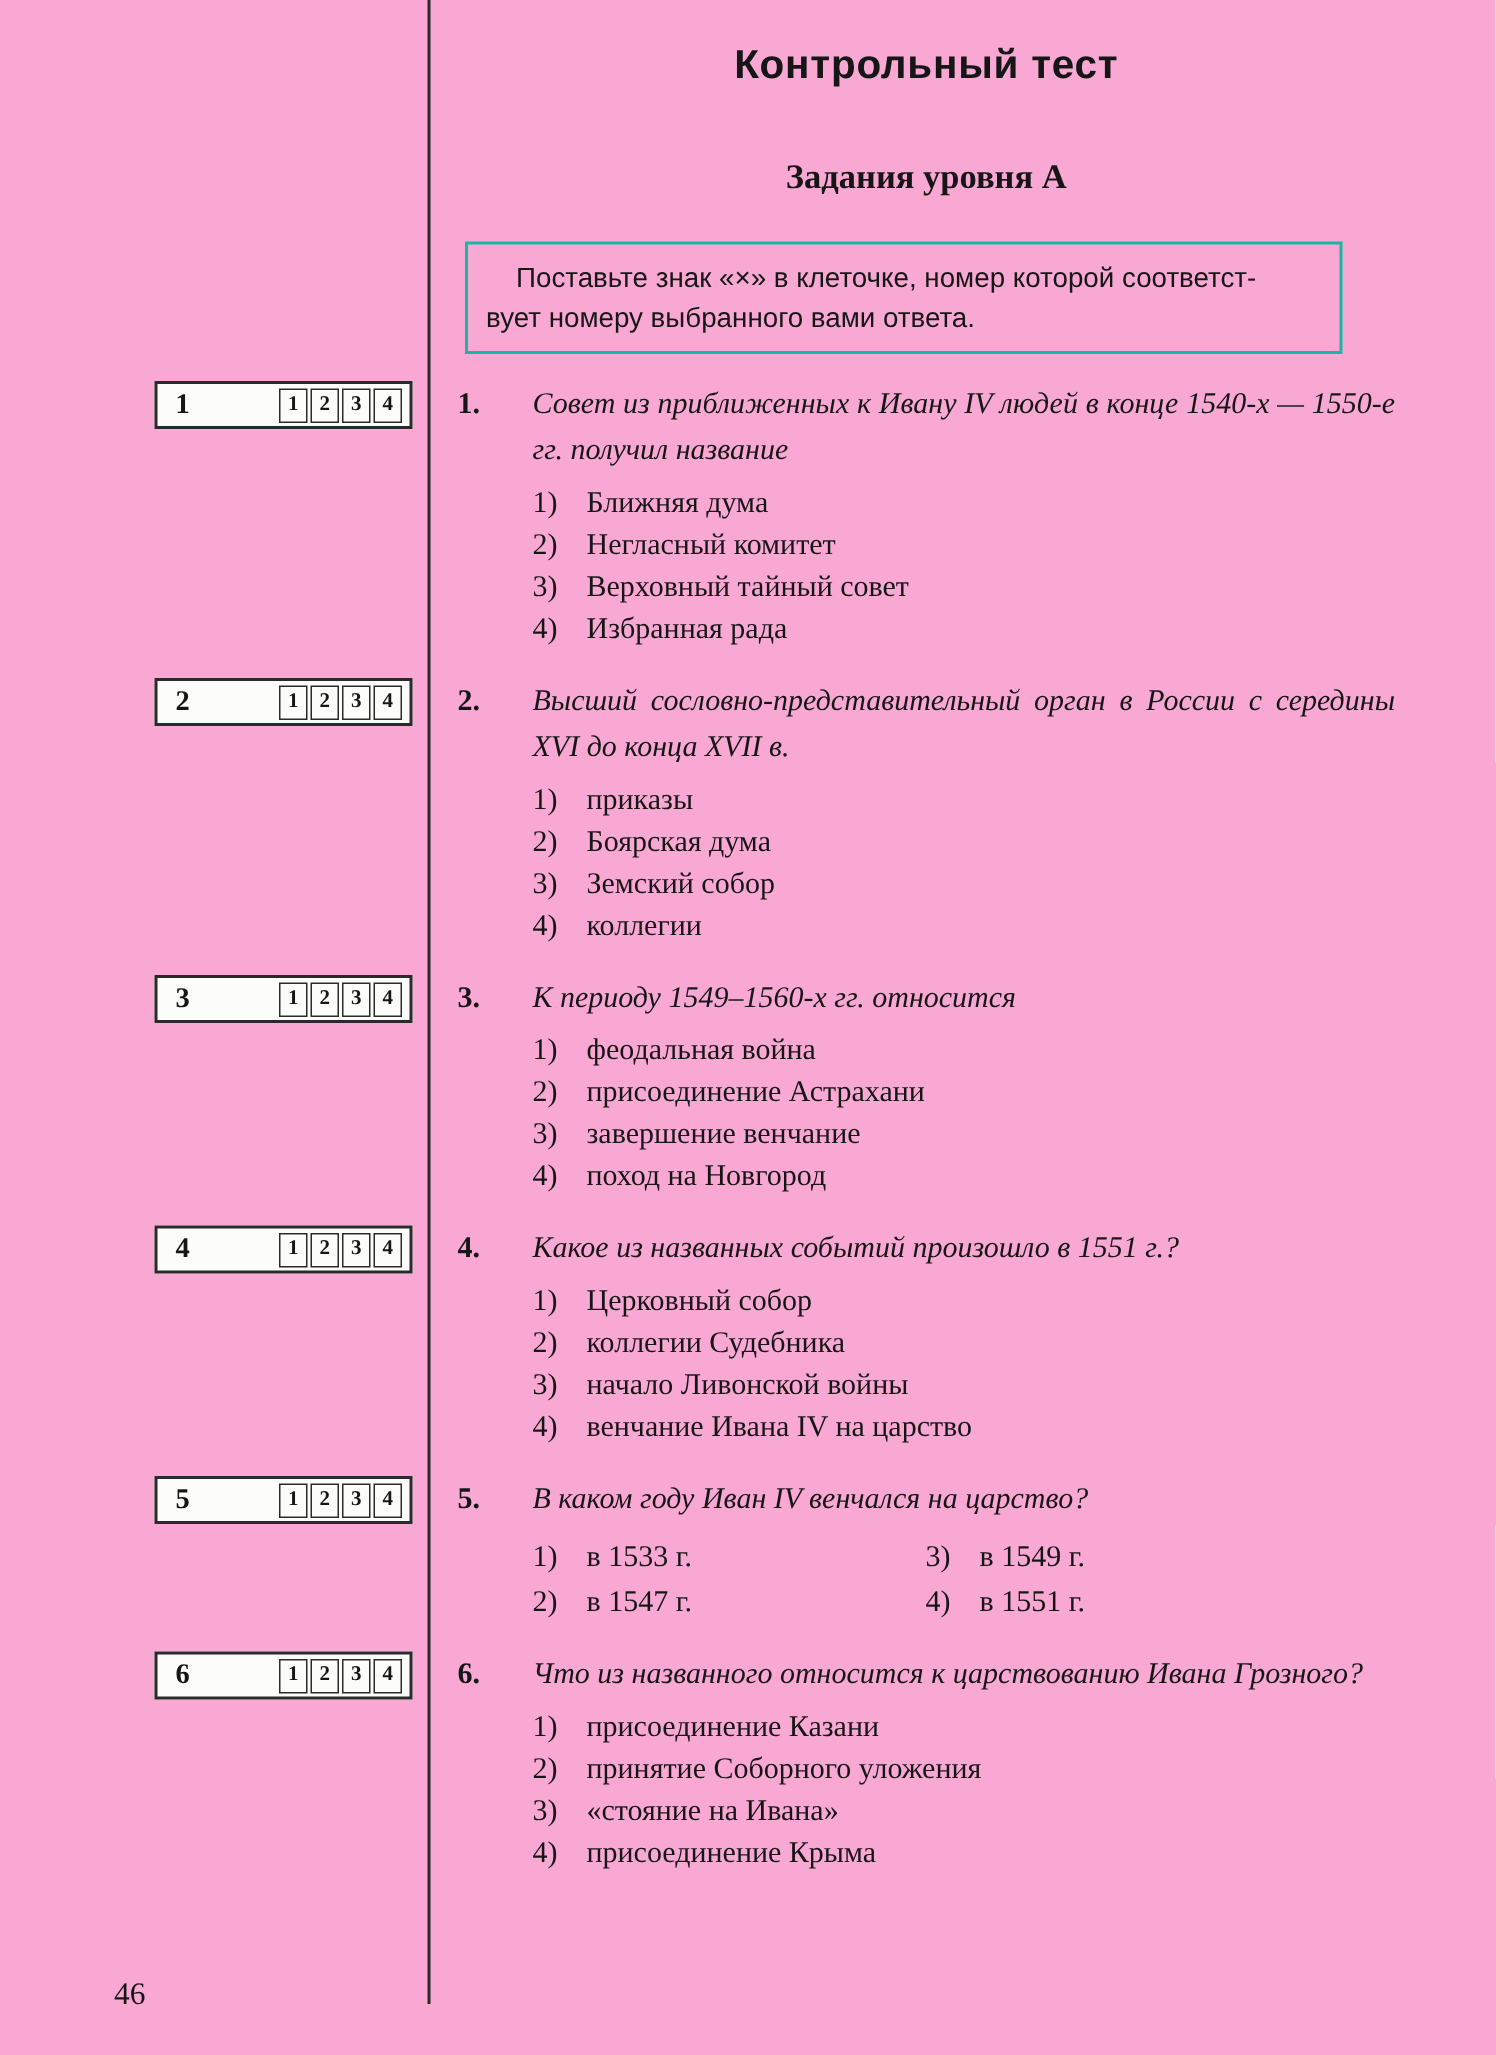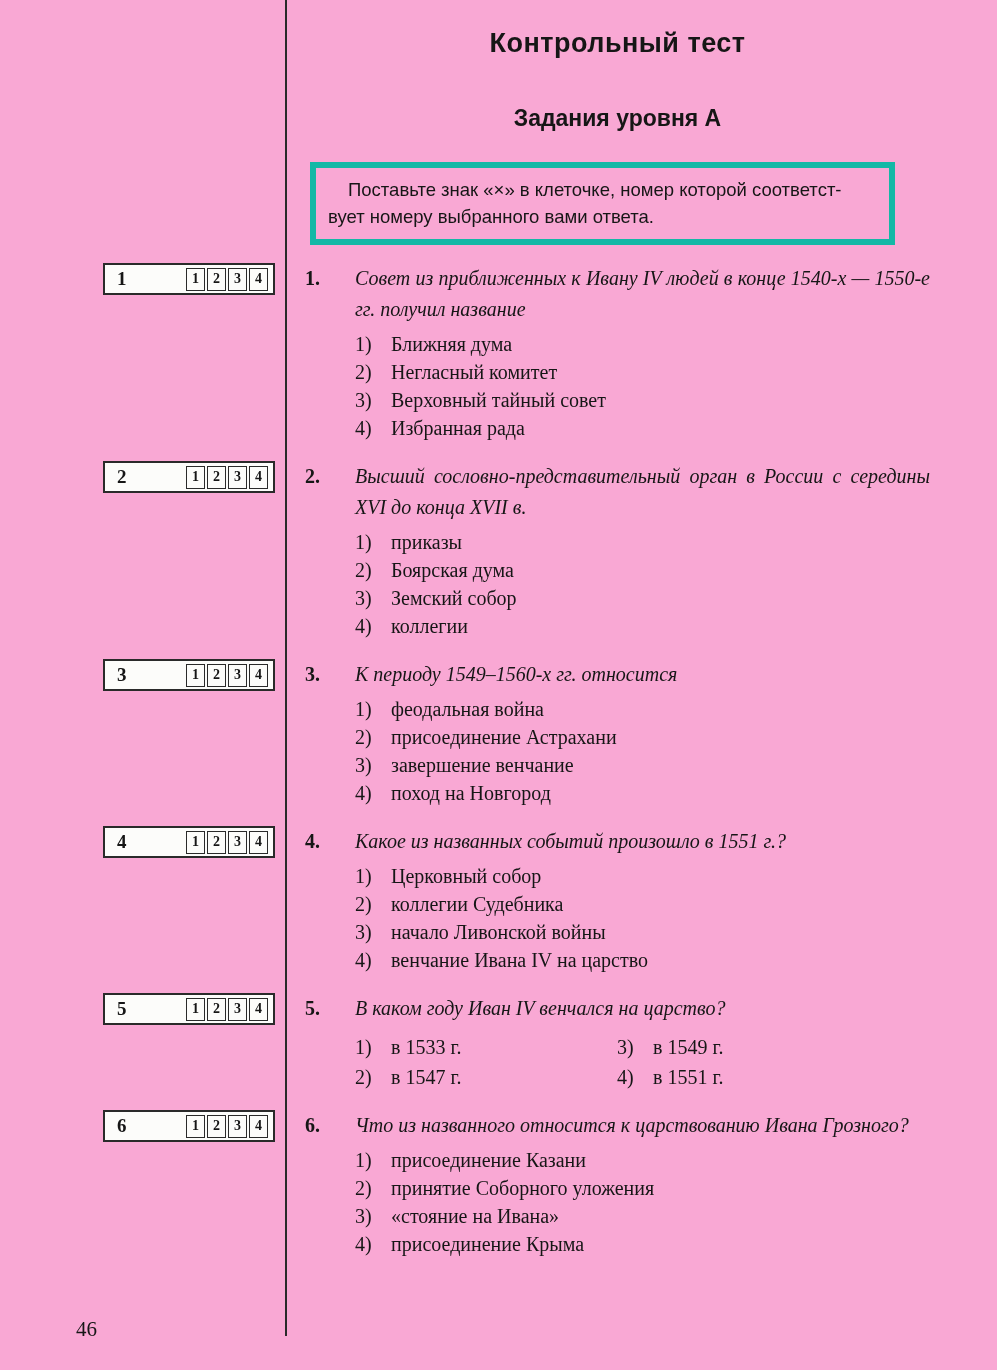--- a/index.html
+++ b/index.html
@@ -17,26 +17,26 @@
     background:#2a2a2a;
   }
   .main-header{margin-left:305px;width:625px;text-align:center;}
   .page-title{
     margin:0;padding-top:28px;
     font-family:"Liberation Sans", sans-serif;
     font-weight:bold;font-size:27px;letter-spacing:.5px;
   }
   .page-subtitle{
     margin:46px 0 0 0;
-    font-family:Liberation Sans, sans-serif;
+    font-family:Liberation Serif, serif;
     font-weight:bold;font-size:23px;
   }
   .instruction-box{
     margin:30px 0 0 310px;width:585px;box-sizing:border-box;
-    border:6px solid #14b8a6;
+    border:2px solid #14b8a6;
     padding:8px 12px 9px 12px;
     font-family:"Liberation Sans", sans-serif;
     font-size:18.5px;line-height:27px;
     white-space:pre-line;
     text-indent:20px;
   }
   .questions{margin-top:18px;}
   .q-row{display:flex;margin-bottom:20px;}
   .q-left{flex:0 0 305px;display:flex;justify-content:flex-end;
     padding-right:30px;box-sizing:border-box;align-items:flex-start;}

